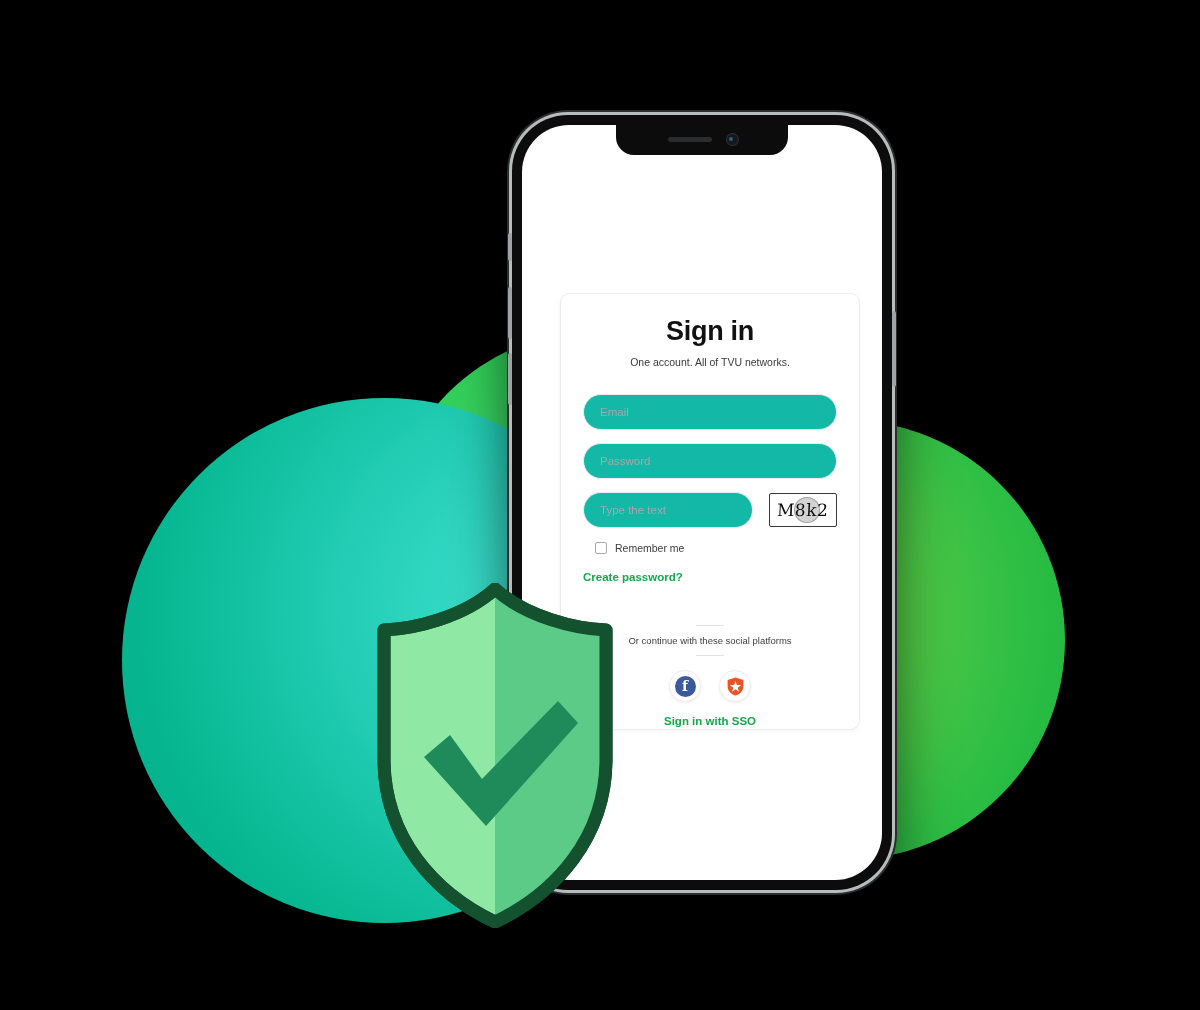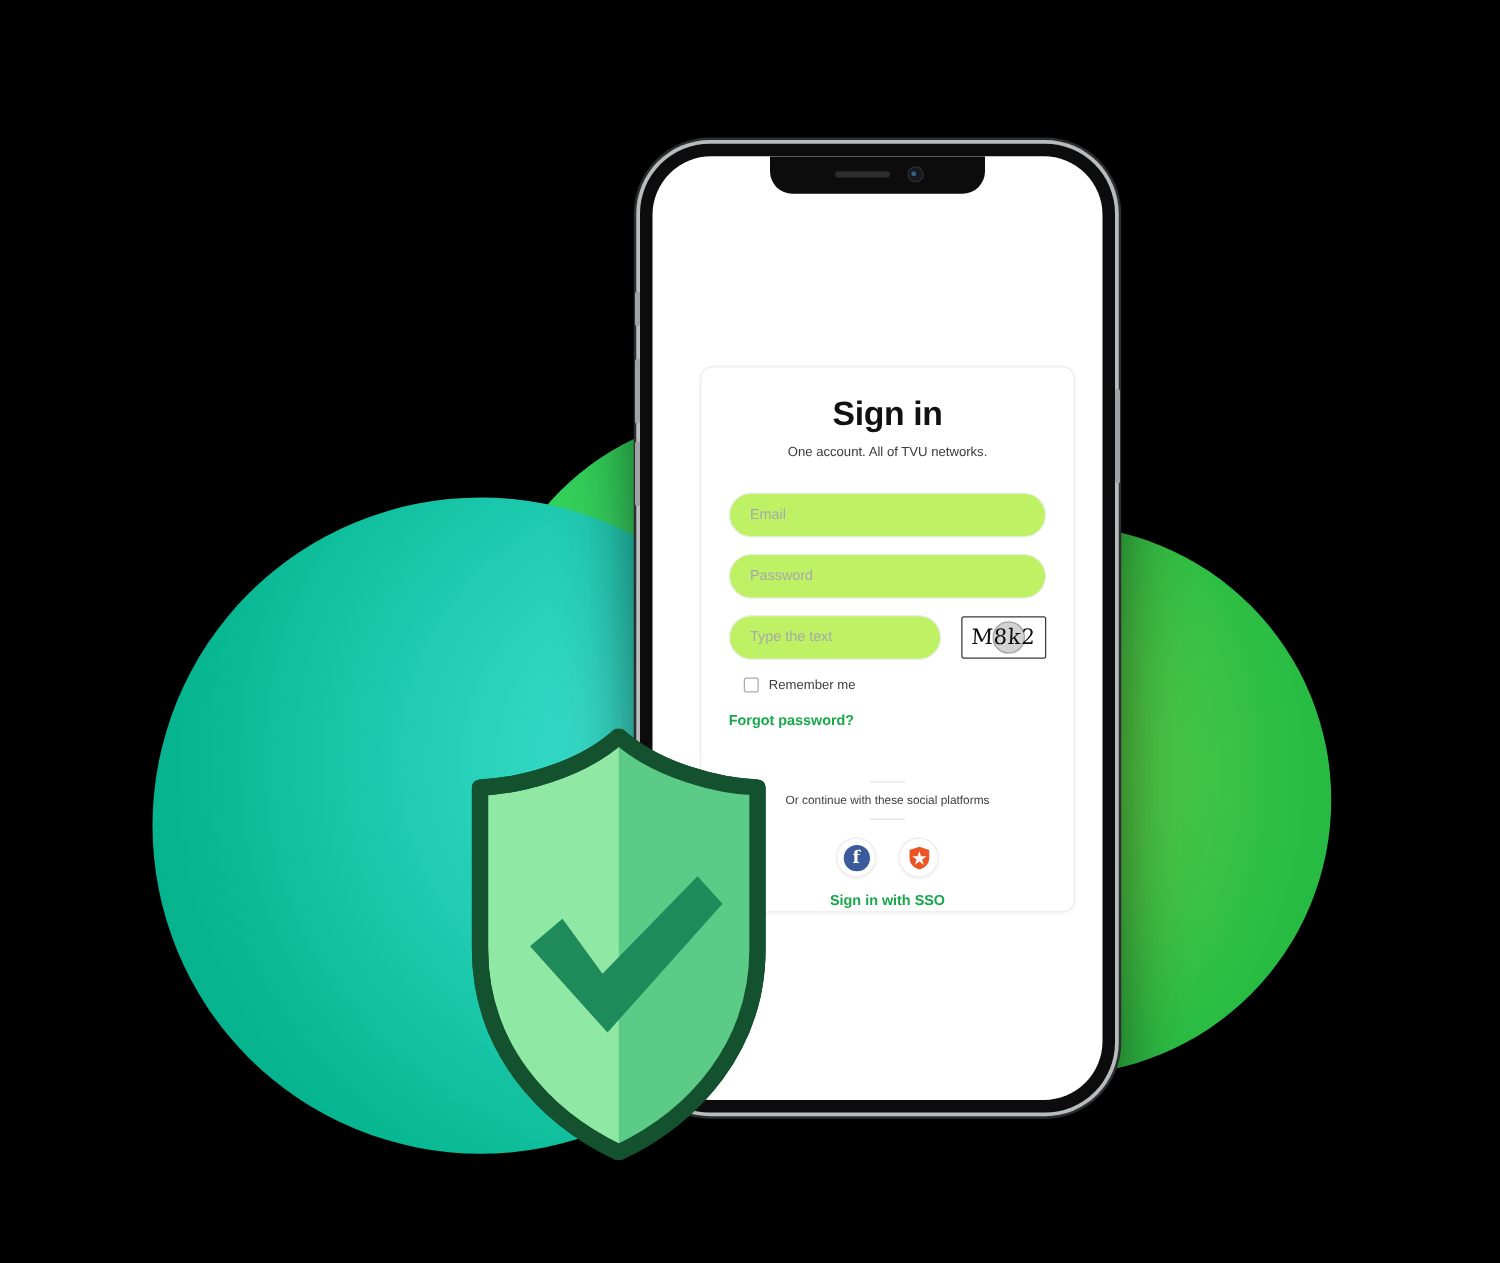--- a/index.html
+++ b/index.html
@@ -78,21 +78,21 @@
     border: 1px solid #ececec;
     border-radius: 10px;
     box-shadow: 0 1px 4px rgba(0,0,0,.045);
     padding: 22px 22px 0 22px;
   }
   #page-title { font-size: 27px; font-weight: bold; color: #111; text-align: center; letter-spacing: -.3px; }
   #page-subtitle { font-size: 10.5px; color: #3a3a3a; text-align: center; margin-top: 9px; }
 
   .input-field {
     width: 100%; height: 36px;
-    background: #bef264;
+    background: #14b8a6;
     border: 1px solid #ededee;
     border-radius: 18px;
     padding: 0 16px;
     font-size: 11.5px; color: #333;
     font-family: "Liberation Sans", sans-serif;
     outline: none;
   }
   .input-field::placeholder { color: #a6a8ab; }
   #email-field { margin-top: 26px; }
   #password-field { margin-top: 13px; }
@@ -202,21 +202,21 @@
             <div id="captcha-blob"></div>
             <span id="captcha-text">M8k2</span>
           </div>
         </div>
 
         <div id="remember-row">
           <div id="remember-checkbox"></div>
           <span id="remember-label">Remember me</span>
         </div>
 
-        <a class="link-green" id="forgot-password">Forgot password?</a>
+        <a class="link-green" id="forgot-password">Create password?</a>
 
 
         <div id="social-section">
           <div id="social-divider">
             <span class="rule"></span>
             <span id="social-divider-text">Or continue with these social platforms</span>
             <span class="rule"></span>
           </div>
 
           <div id="social-buttons">

